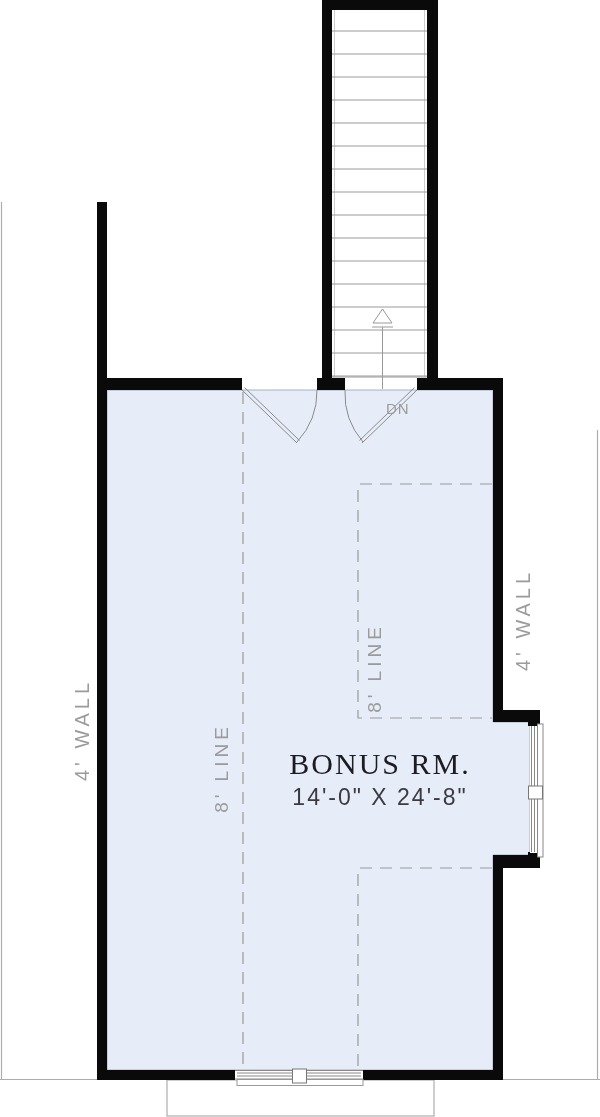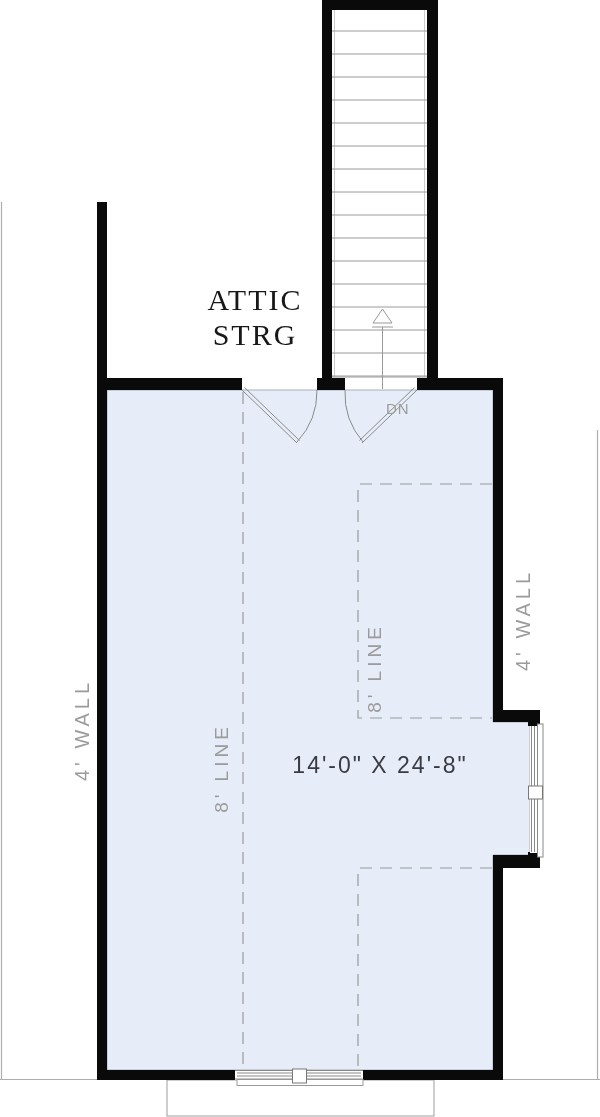--- a/index.html
+++ b/index.html
@@ -115,28 +115,25 @@
       <rect x="235" y="1070" width="128" height="10" fill="#ffffff"></rect>
       <line x1="235" y1="1070.5" x2="363" y2="1070.5" stroke="#888888" stroke-width="1"></line>
       <line x1="237" y1="1073" x2="361" y2="1073" stroke="#888888" stroke-width="1"></line>
       <line x1="237" y1="1076" x2="361" y2="1076" stroke="#888888" stroke-width="1"></line>
       <line x1="235" y1="1079" x2="363" y2="1079" stroke="#888888" stroke-width="1"></line>
       <rect x="237" y="1079.5" width="126" height="6" fill="#ffffff" stroke="#999999" stroke-width="1"></rect>
       <rect x="292.5" y="1069" width="14" height="14" fill="#ffffff" stroke="#777777" stroke-width="1"></rect>
     </g>
   </svg>
 
-  <div class="attic-block">
-    <div>ATTIC</div>
-    <div>STRG</div>
-  </div>
 
   <div class="lbl dn">DN</div>
 
   <div class="room-title-block">
+    <div class="room-name">BONUS RM.</div>
     <div class="room-dims">14'-0" X 24'-8"</div>
   </div>
 
   <div class="lbl vlabel" style="left:17px;top:718px;">4' WALL</div>
 
   <div class="lbl vlabel" style="left:458px;top:608px;">4' WALL</div>
 
   <div class="lbl vlabel" style="left:157px;top:756px;font-size:19px;">8' LINE</div>
 
   <div class="lbl vlabel" style="left:310px;top:656px;font-size:19px;">8' LINE</div>

